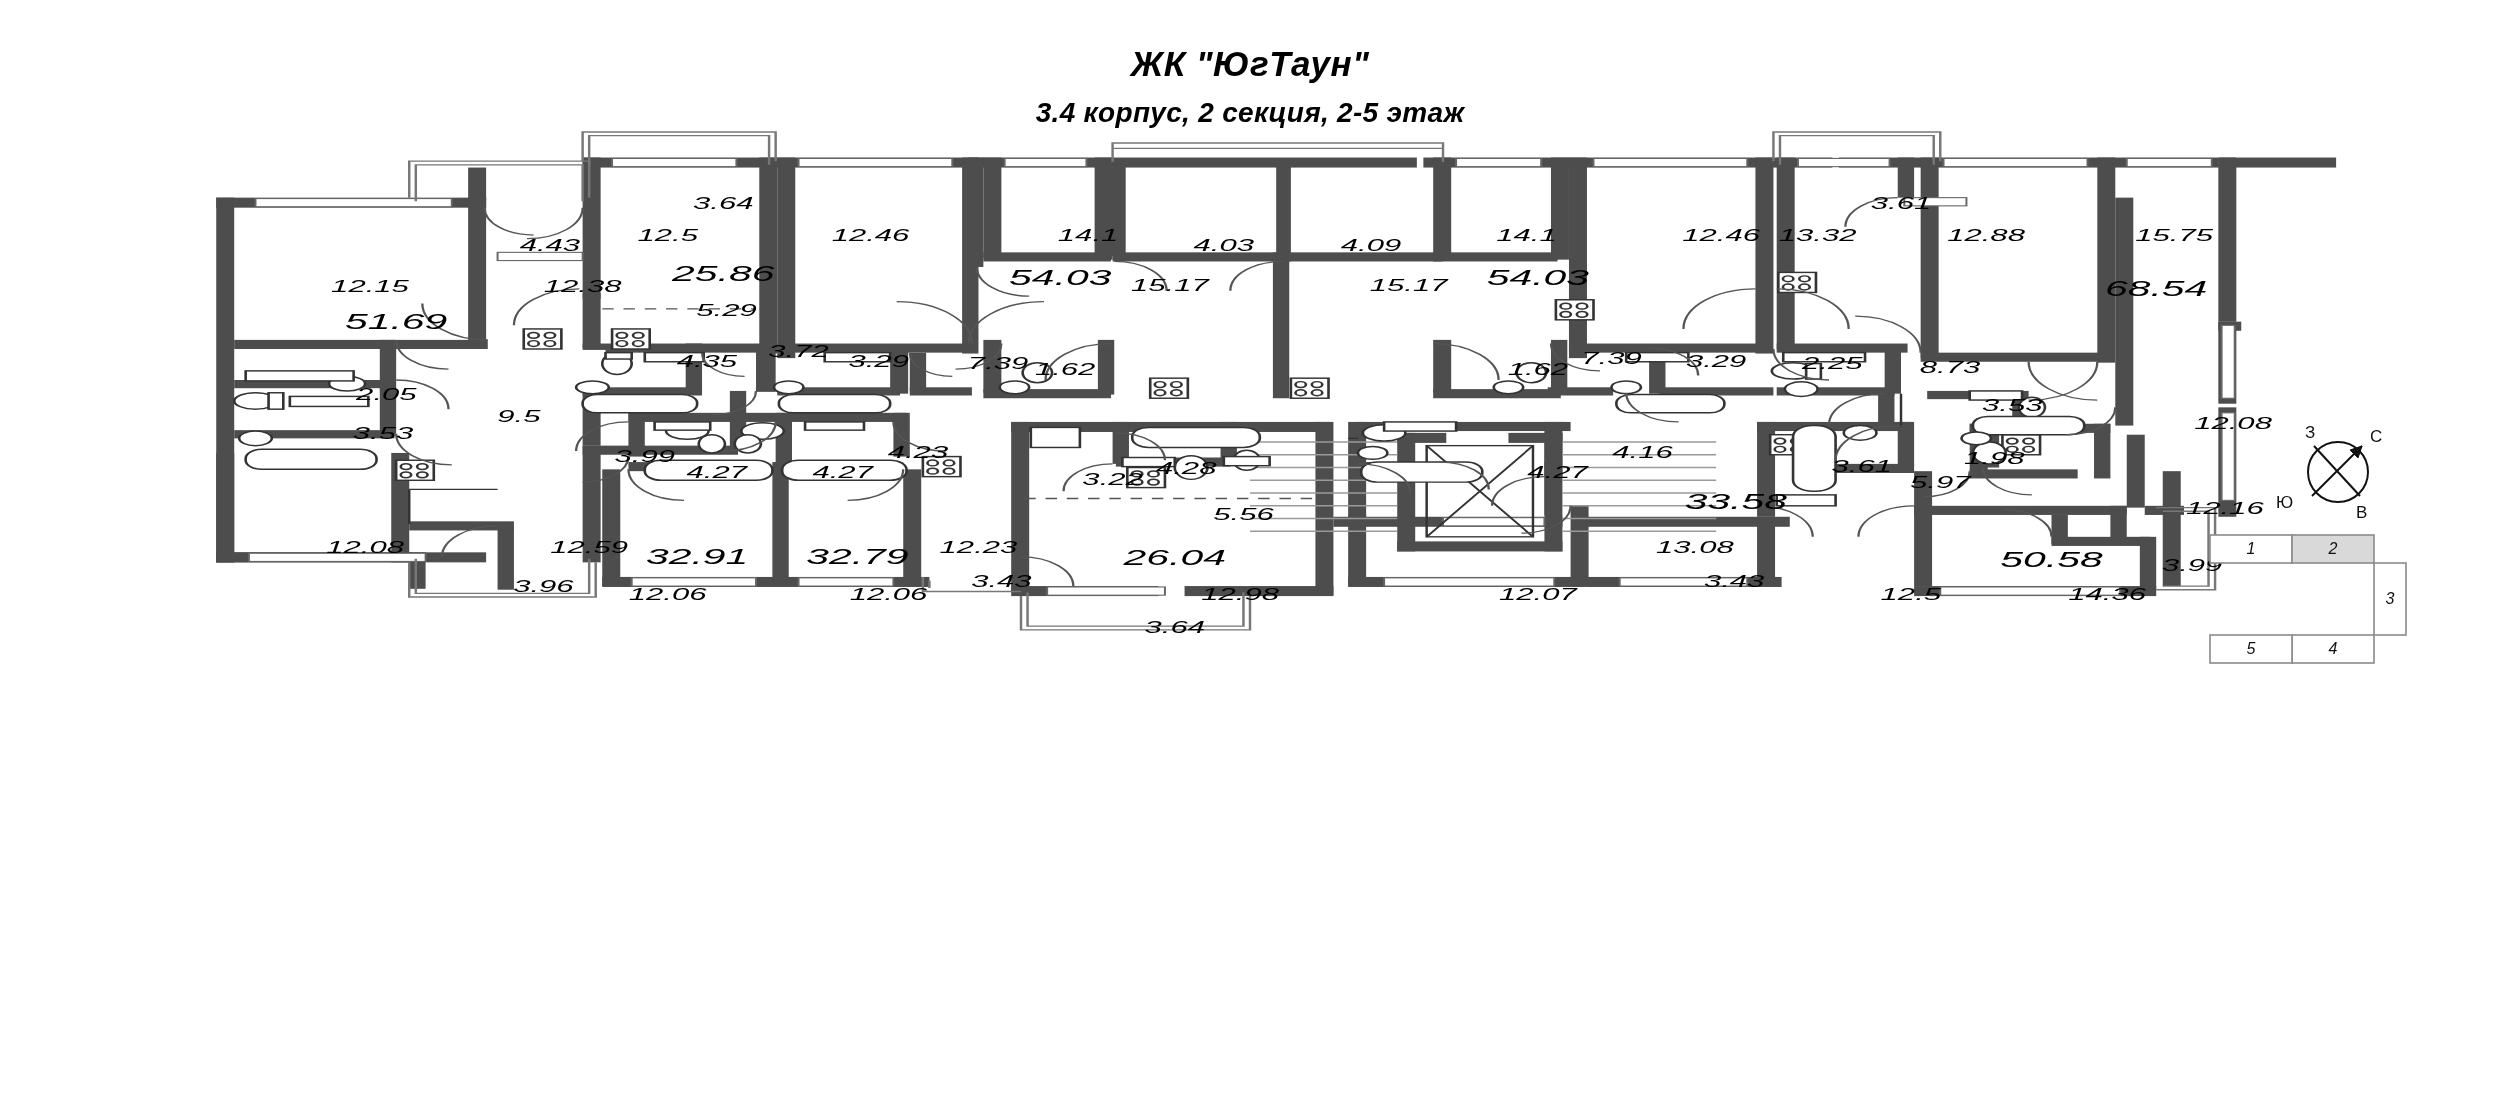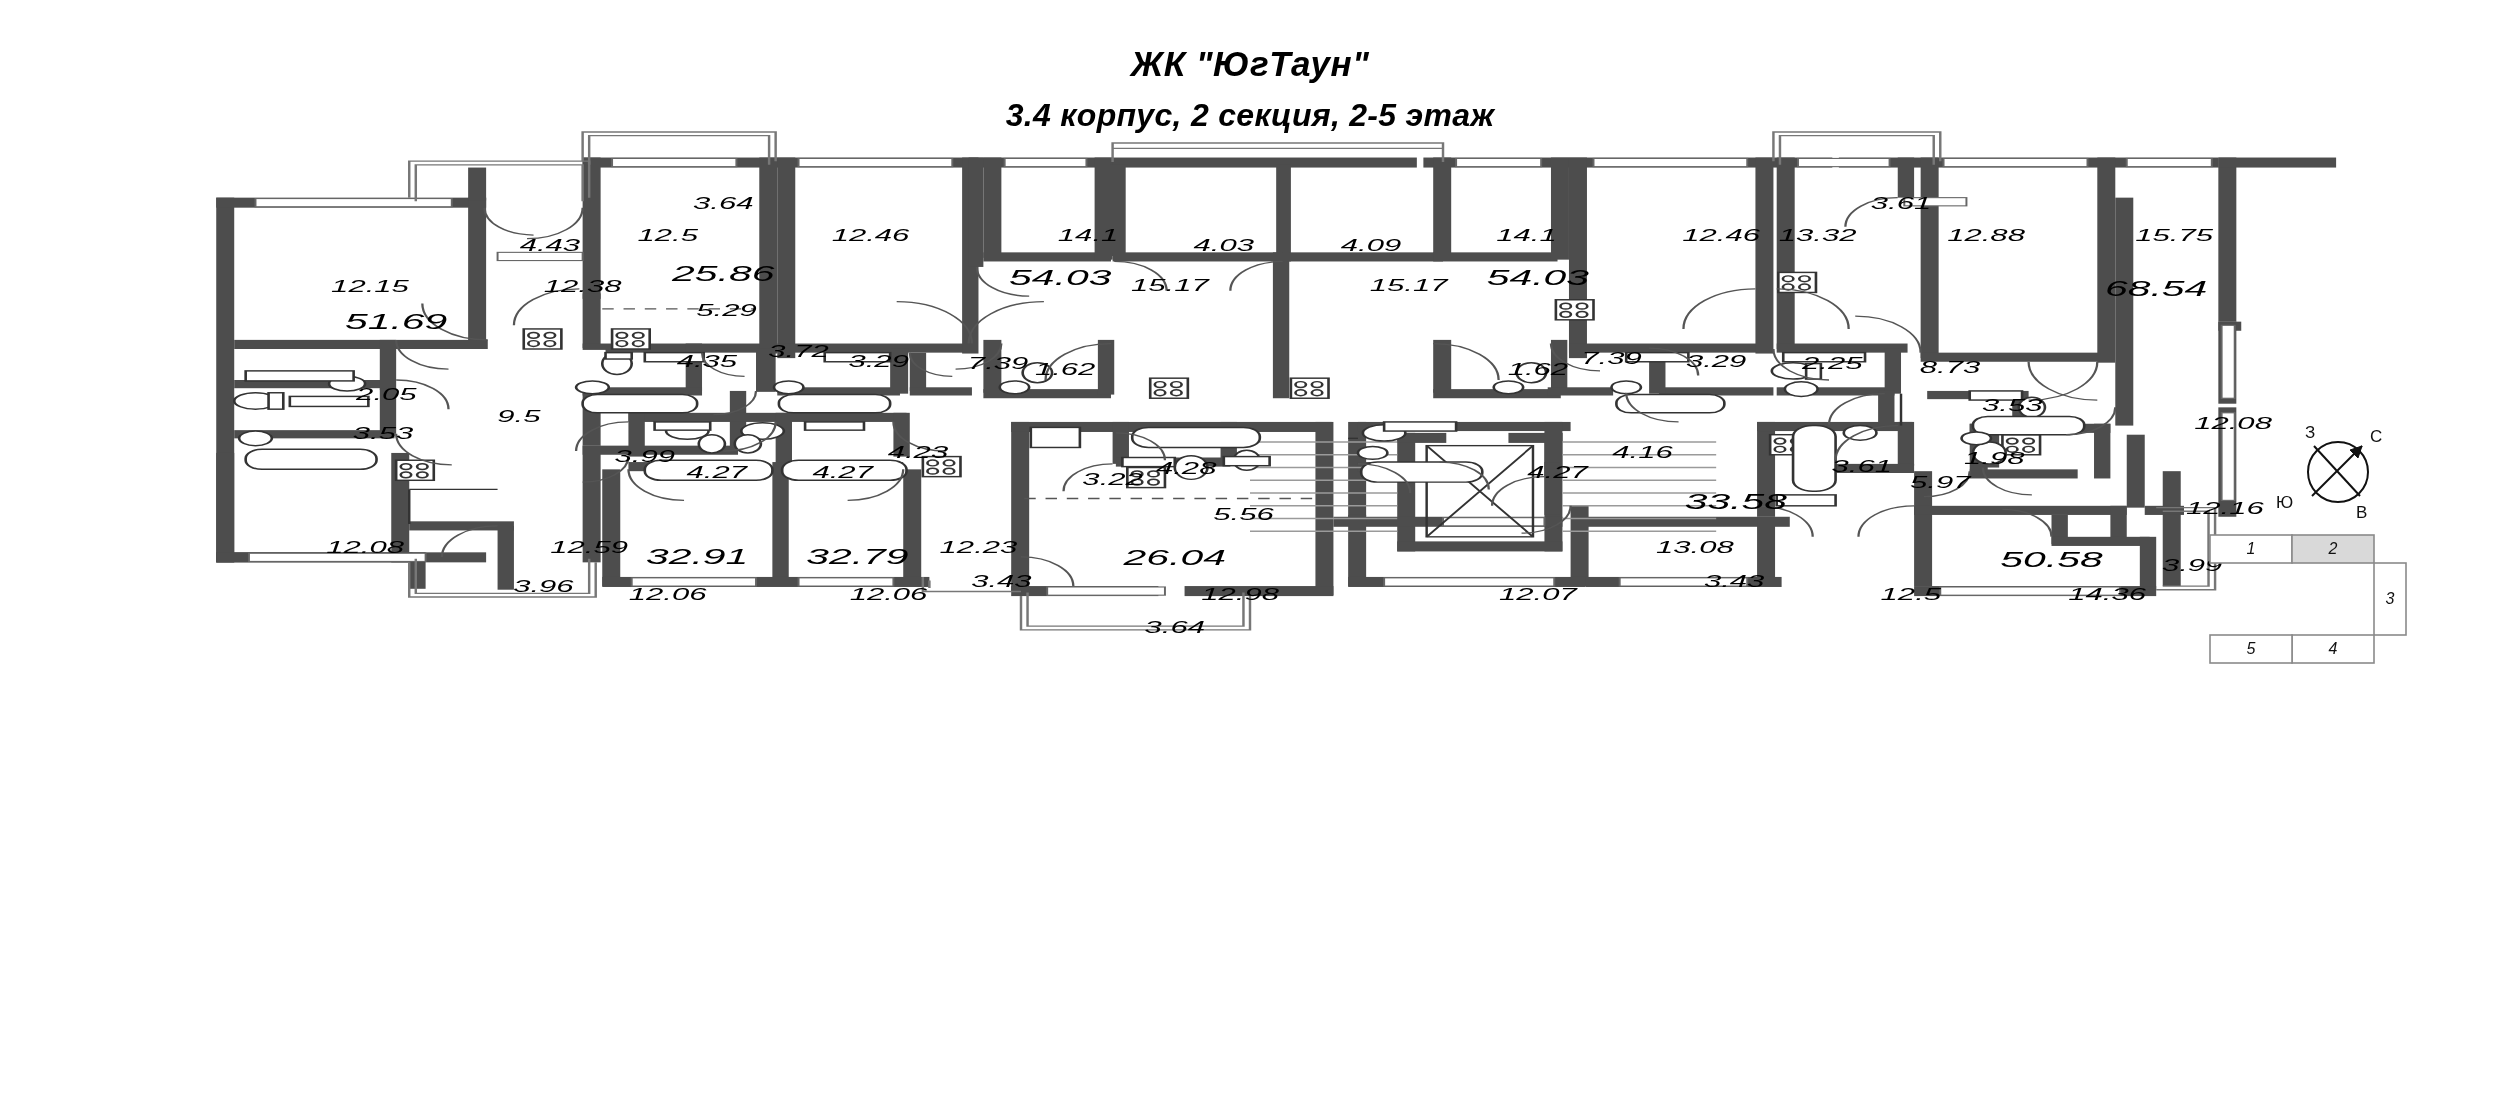--- a/index.html
+++ b/index.html
@@ -2,21 +2,21 @@
 <html><head>
 <meta charset="utf-8">
 <style>
   html,body{margin:0;padding:0;background:#ffffff;}
   body{width:2500px;height:1104px;overflow:hidden;
        font-family:"Liberation Sans","DejaVu Sans",sans-serif;}
   #stage{position:relative;width:2500px;height:1104px;background:#fff;}
   .ttl{position:absolute;left:0;width:2500px;text-align:center;
        font-style:italic;font-weight:bold;color:#000;}
   #t1{top:44px;font-size:35px;letter-spacing:.5px;}
-  #t2{top:97px;font-size:32px;letter-spacing:.3px;}
+  #t2{top:97px;font-size:28px;letter-spacing:.3px;}
   svg{position:absolute;left:0;top:0;}
   .w{fill:#4d4d4d;}
   .rm{fill:#000;font-style:italic;font-size:19px;text-anchor:middle;
       font-family:"Liberation Sans","DejaVu Sans",sans-serif;}
   .rm.big{font-size:25px;}
   .thin{stroke:#333;stroke-width:1.5;fill:none;}
   .fx{stroke:#333;stroke-width:1.6;fill:#fff;}
   .arc{stroke:#555;stroke-width:1.4;fill:none;}
   .stair{stroke:#9a9a9a;stroke-width:1.6;fill:none;}
   .dash{stroke:#555;stroke-width:1.5;stroke-dasharray:7 6;fill:none;}

